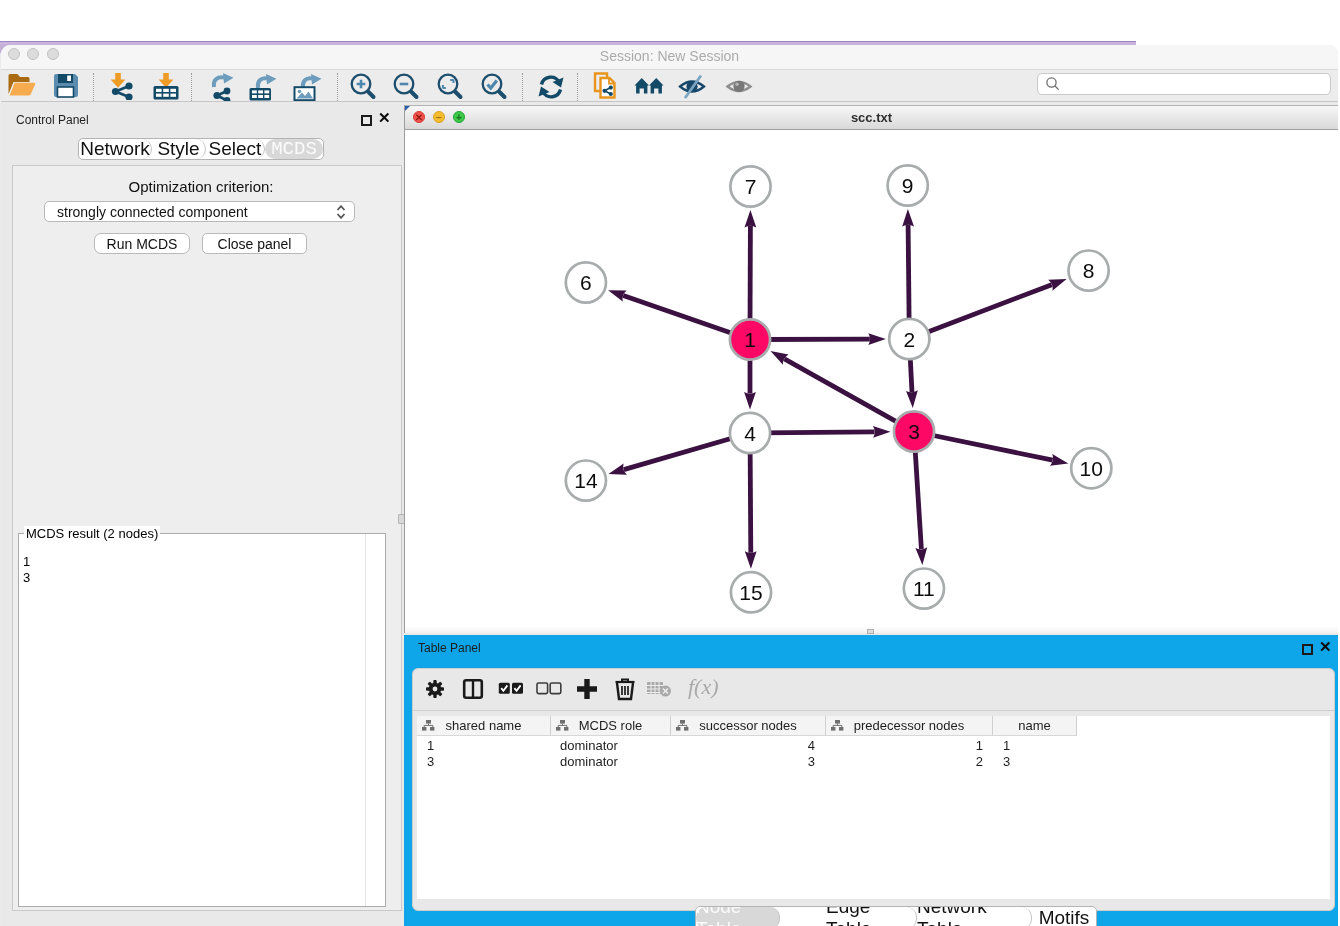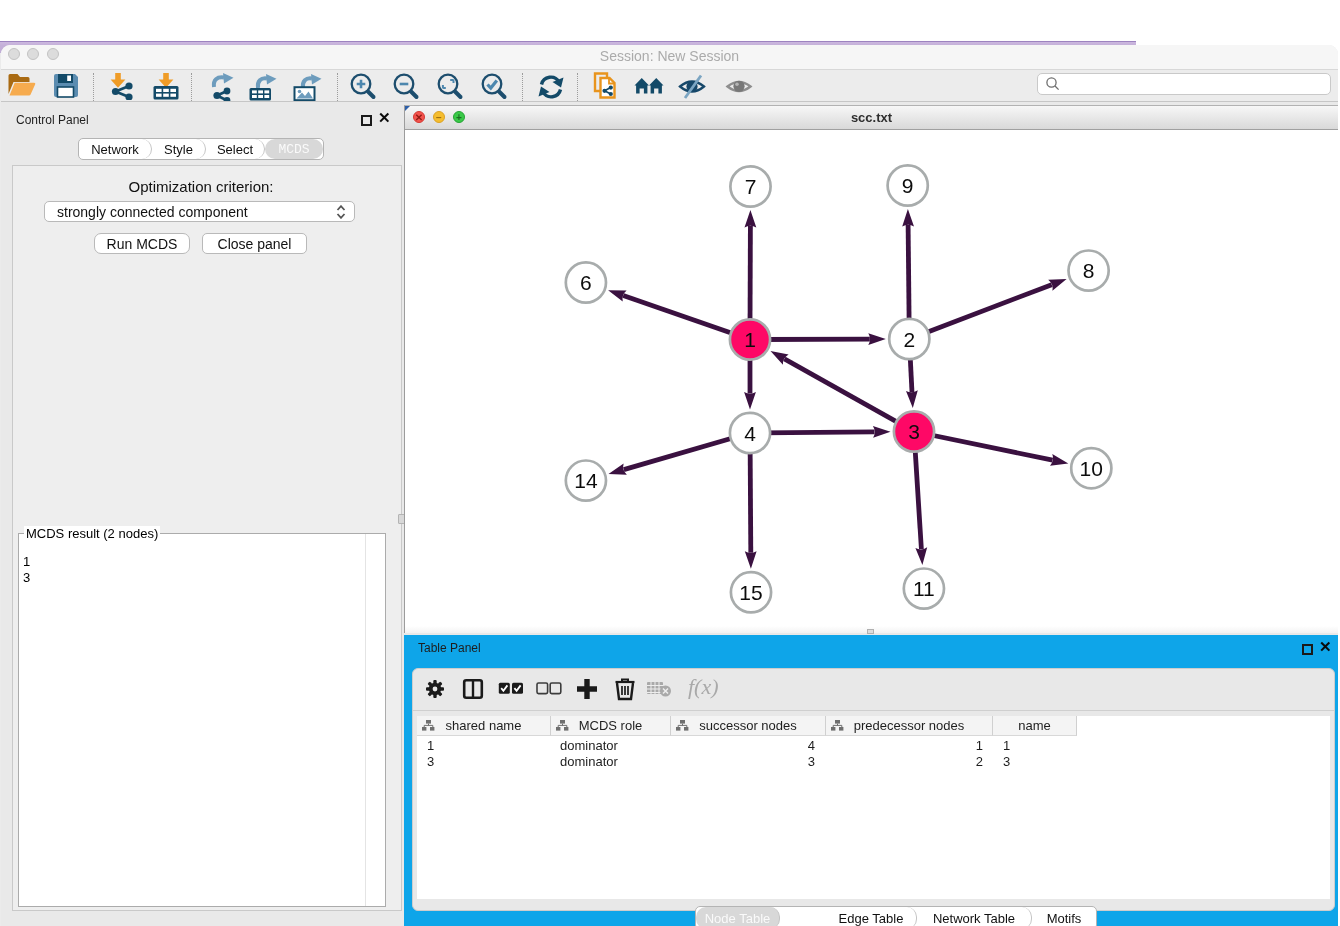--- a/index.html
+++ b/index.html
@@ -22,21 +22,21 @@
 #deskpane{position:absolute;left:403px;top:57px;width:934px;height:533px;background:#e9e9e9;}
 #netframe{position:absolute;left:0px;top:3px;width:934px;height:528px;background:linear-gradient(#fff 0,#fff 520px,#f1f1f1 528px);border-left:1px solid #9c9c9c;border-top:1px solid #b2b2b2;box-sizing:border-box;}
 #nettitle{position:absolute;left:0;top:0;width:100%;height:23px;background:linear-gradient(#f7f7f7,#d9d9d9);border-bottom:1px solid #a0a0a0;}
 .fl{position:absolute;top:5px;width:12px;height:12px;border-radius:50%;box-sizing:border-box;font-size:10px;line-height:11px;text-align:center;font-weight:bold;}
 #ntitle{position:absolute;top:4px;left:0;width:100%;text-align:center;font-size:13px;font-weight:bold;color:#2e2e2e;}
 #tablepanel{position:absolute;left:403px;top:590px;width:934px;height:297px;background:#0ea5e9;}
 #statusbar{position:absolute;left:0;top:887px;width:100%;height:35px;background:#ececec;border-top:1px solid #c4c4c4;}
 
 .ptitle{font-size:12px;color:#1e1e1e;}
 .seg{position:absolute;display:flex;border:1px solid #b4b4b4;border-radius:5px;overflow:hidden;background:#fff;}
-.seg .s{font-size:13px;color:#111;background:#fff;text-align:right;border-right:1px solid #c4c4c4;display:flex;align-items:center;justify-content:center;border-radius:10px;}
+.seg .s{font-size:19px;color:#111;background:#fff;text-align:left;border-right:1px solid #c4c4c4;display:flex;align-items:center;justify-content:center;border-radius:10px;}
 .seg .s:last-child{border-right:none;}
 .seg .sel{background:#d8d8d8;color:#fafafa;}
 #cpcontent{position:absolute;left:11px;top:63px;width:390px;height:746px;background:#eeeeee;border:1px solid #c9c9c9;box-sizing:border-box;}
 .btn{position:absolute;background:#fff;border:1px solid #b9b9b9;border-radius:5px;box-sizing:border-box;font-size:14px;color:#111;text-align:center;}
 
 .th{position:absolute;background:#f4f4f4;border-right:1px solid #d0d0d0;border-bottom:1px solid #d8d8d8;box-sizing:border-box;font-size:13px;color:#1e1e1e;text-align:center;height:20px;line-height:19px;}
 .td{position:absolute;font-size:13px;color:#1e1e1e;height:16px;line-height:16px;}
 .sorti{position:absolute;left:5px;top:4px;width:13px;height:11px;}
 </style>
 </head>

